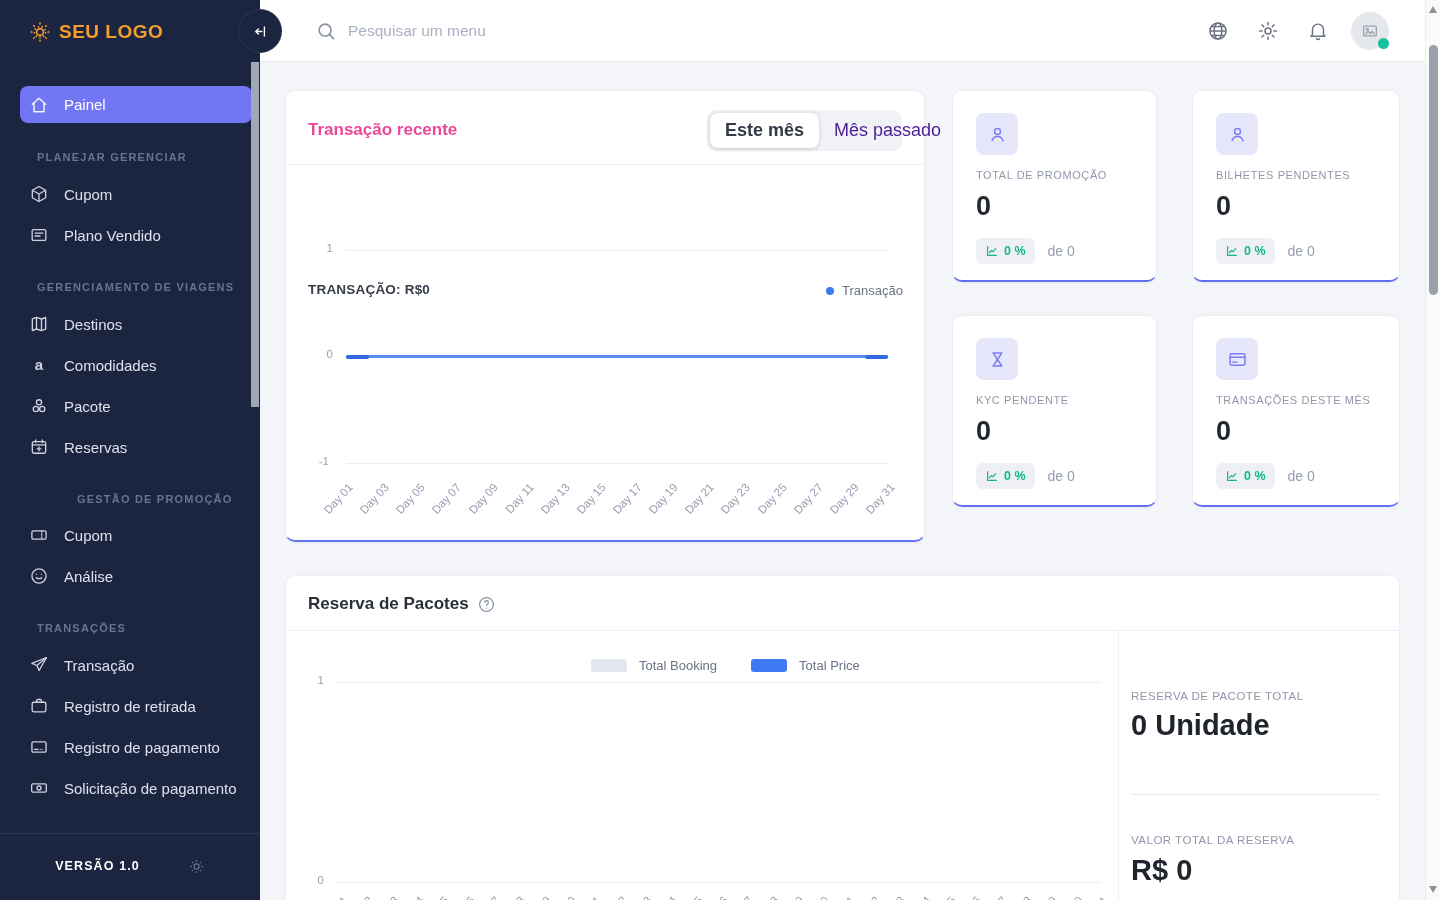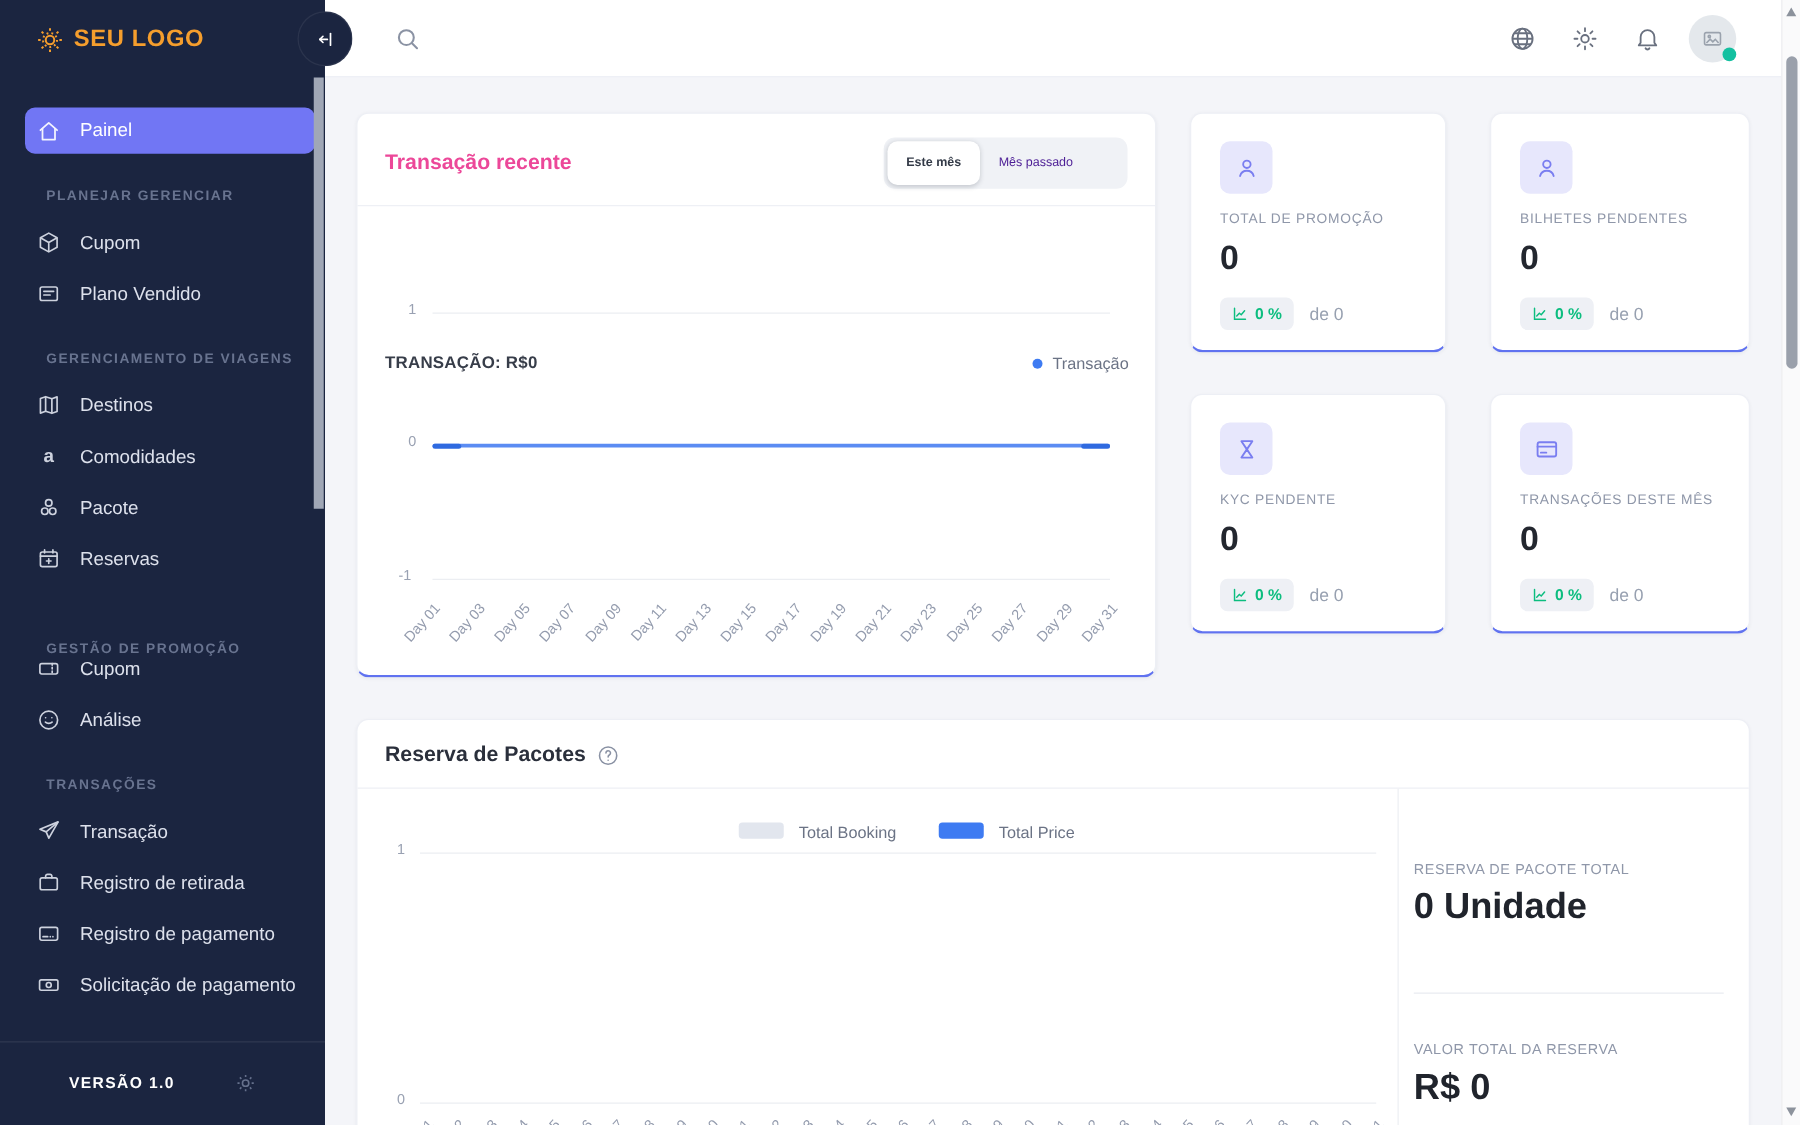--- a/index.html
+++ b/index.html
@@ -40,21 +40,21 @@
   .avatar svg { width:18px; height:18px; }
   .avatar-dot { position:absolute; left:1118px; top:38px; width:11px; height:11px; border-radius:50%; background:#14c0a0; }
 
   
   .card { position:absolute; background:#fff; border:1px solid #edeff5; border-bottom:2px solid #6072f0; border-radius:10px; box-shadow:0 1px 3px rgba(25,33,61,.05); }
 
   
   .card-tx { left:285px; top:90px; width:640px; height:452px; }
   .card-title { position:absolute; left:22px; top:29px; font-size:17px; font-weight:bold; color:#ec4899; }
   .tab-group { position:absolute; left:421px; top:19px; width:195px; height:41px; background:#f0f2f6; border-radius:9px; display:flex; align-items:center; padding:3px; }
-  .tab { height:35px; display:flex; align-items:center; padding:0 15px; font-size:10px; border-radius:8px; cursor:pointer; white-space:nowrap; }
+  .tab { height:35px; display:flex; align-items:center; padding:0 15px; font-size:18px; border-radius:8px; cursor:pointer; white-space:nowrap; }
   .tab.active { background:#ffffff; color:#333a47; font-weight:bold; box-shadow:0 1px 4px rgba(40,48,66,.22); }
   .tab.inactive { color:#4c1d95; }
   .card-hdr-divider { position:absolute; left:0; top:73px; width:100%; border-top:1px solid #eef0f5; }
   .tx-subtitle { position:absolute; left:22px; top:191px; font-size:13.5px; font-weight:bold; color:#373d49; letter-spacing:.2px; }
   .tx-legend { position:absolute; left:540px; top:192px; display:flex; align-items:center; gap:8px; }
   .legend-dot { width:8px; height:8px; border-radius:50%; background:#3e7bf2; }
   .legend-label { font-size:13px; color:#6b7385; white-space:nowrap; }
   .gridline { position:absolute; border-top:1px solid #eceef2; }
   .ylabel { position:absolute; width:27px; text-align:right; font-size:11.5px; color:#99a1b2; }
   .tx-line { position:absolute; left:60px; top:264px; width:542px; height:3px; background:#5b8cf3; border-radius:2px; }
@@ -72,21 +72,21 @@
   .stat-badge svg { width:14px; height:14px; }
   .stat-suffix { font-size:14px; color:#97a0b0; }
 
   
   .card-booking { left:285px; top:575px; width:1115px; height:460px; }
   .bk-title-row { position:absolute; left:22px; top:18px; display:flex; align-items:center; gap:8px; }
   .bk-title { font-size:17px; font-weight:bold; color:#2a2f3b; }
   .help-icon { color:#8a92a4; display:flex; cursor:pointer; }
   .help-icon svg { width:19px; height:19px; }
   .bk-divider { position:absolute; left:0; top:54px; width:100%; border-top:1px solid #eef0f5; }
-  .bk-legend { position:absolute; left:305px; top:82px; display:flex; align-items:flex-start; gap:12px; }
+  .bk-legend { position:absolute; left:305px; top:82px; display:flex; align-items:center; gap:12px; }
   .swatch { width:36px; height:13px; border-radius:3px; }
   .bk-vdivider { position:absolute; left:832px; top:55px; height:403px; border-left:1px solid #edeff4; }
   .sum-label { position:absolute; left:845px; font-size:11.5px; color:#8f97a9; letter-spacing:.5px; white-space:nowrap; }
   .sum-value { position:absolute; left:845px; font-size:29px; font-weight:bold; color:#20242c; white-space:nowrap; }
   .sum-divider { position:absolute; left:845px; top:218px; width:248px; border-top:1px solid #e9ebf1; }
 
   
   .page-scrollbar { position:absolute; right:0; top:0; width:15px; height:900px; background:#fafafb; border-left:1px solid #ededf0; z-index:10; }
   .sb-thumb { position:absolute; left:3px; top:45px; width:9px; height:250px; background:#9aa0ab; border-radius:5px; }
   .sb-arrow { position:absolute; left:3px; width:0; height:0; border-left:4.5px solid transparent; border-right:4.5px solid transparent; }
@@ -169,21 +169,21 @@
         <div class="nav-item" style="top: 427px;">
           <span class="nav-icon">
             <svg viewBox="0 0 24 24" fill="none" stroke="currentColor" stroke-width="1.6" stroke-linecap="round">
               <rect x="4" y="5.5" width="16" height="14" rx="1.8"></rect>
               <path d="M8 3.5v3M16 3.5v3M4 9.5h16"></path>
               <path d="M12 12v4.5M9.8 14.2h4.4"></path>
             </svg>
           </span>
           <span>Reservas</span>
         </div>
-        <div class="nav-section" style="top: 513px;">GESTÃO DE PROMOÇÃO</div>
+        <div class="nav-section" style="top: 493px; margin-left: 40px;">GESTÃO DE PROMOÇÃO</div>
         <div class="nav-item" style="top: 515px;">
           <span class="nav-icon">
             <svg viewBox="0 0 24 24" fill="none" stroke="currentColor" stroke-width="1.6" stroke-linecap="round">
               <rect x="3.5" y="7" width="17" height="10" rx="1.8"></rect>
               <path d="M15.3 7v10" stroke-dasharray="1.6 2"></path>
             </svg>
           </span>
           <span>Cupom</span>
         </div>
         <div class="nav-item" style="top: 556px;">
@@ -258,20 +258,21 @@
     </span>
   </button>
 
   <header class="header">
     <span class="search-icon">
       <svg viewBox="0 0 24 24" fill="none" stroke="currentColor" stroke-width="1.8" stroke-linecap="round">
           <circle cx="11" cy="11" r="6.5"></circle>
           <path d="M15.9 15.9L20.3 20.3"></path>
         </svg>
     </span>
+    <input class="search-input" type="text" placeholder="Pesquisar um menu" style="">
     <span class="hdr-icon" style="left:947px;">
       <svg viewBox="0 0 24 24" fill="none" stroke="currentColor" stroke-width="1.6">
           <circle cx="12" cy="12" r="8.8"></circle>
           <path d="M3.2 12h17.6"></path>
           <ellipse cx="12" cy="12" rx="4.2" ry="8.8"></ellipse>
           <path d="M4.6 7.2h14.8M4.6 16.8h14.8"></path>
         </svg>
     </span>
     <span class="hdr-icon" style="left:997px;">
       <svg viewBox="0 0 24 24" fill="none" stroke="currentColor" stroke-width="1.6" stroke-linecap="round">

